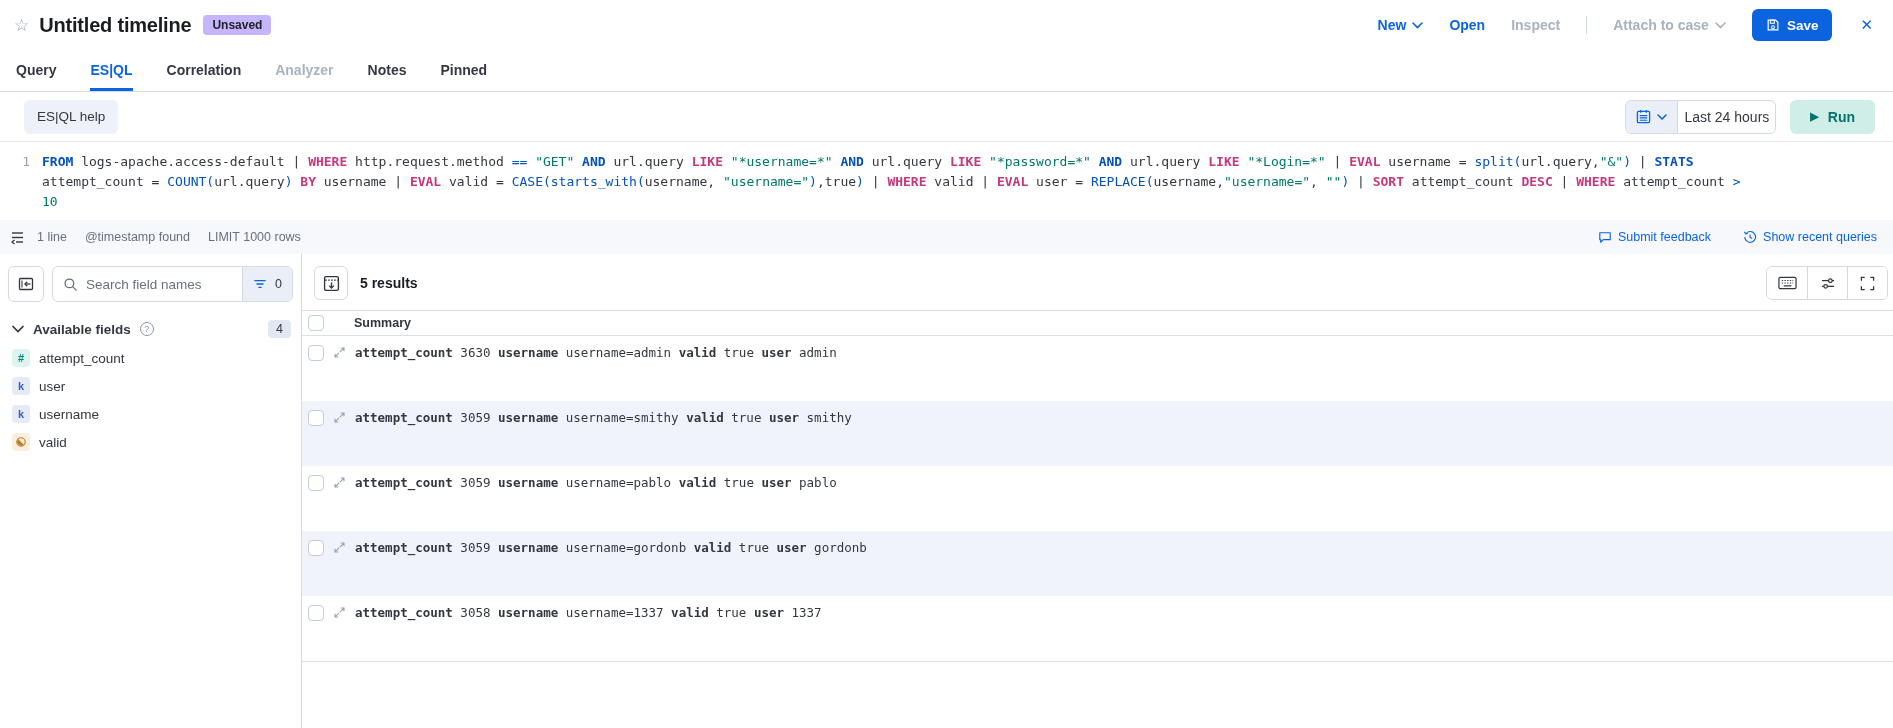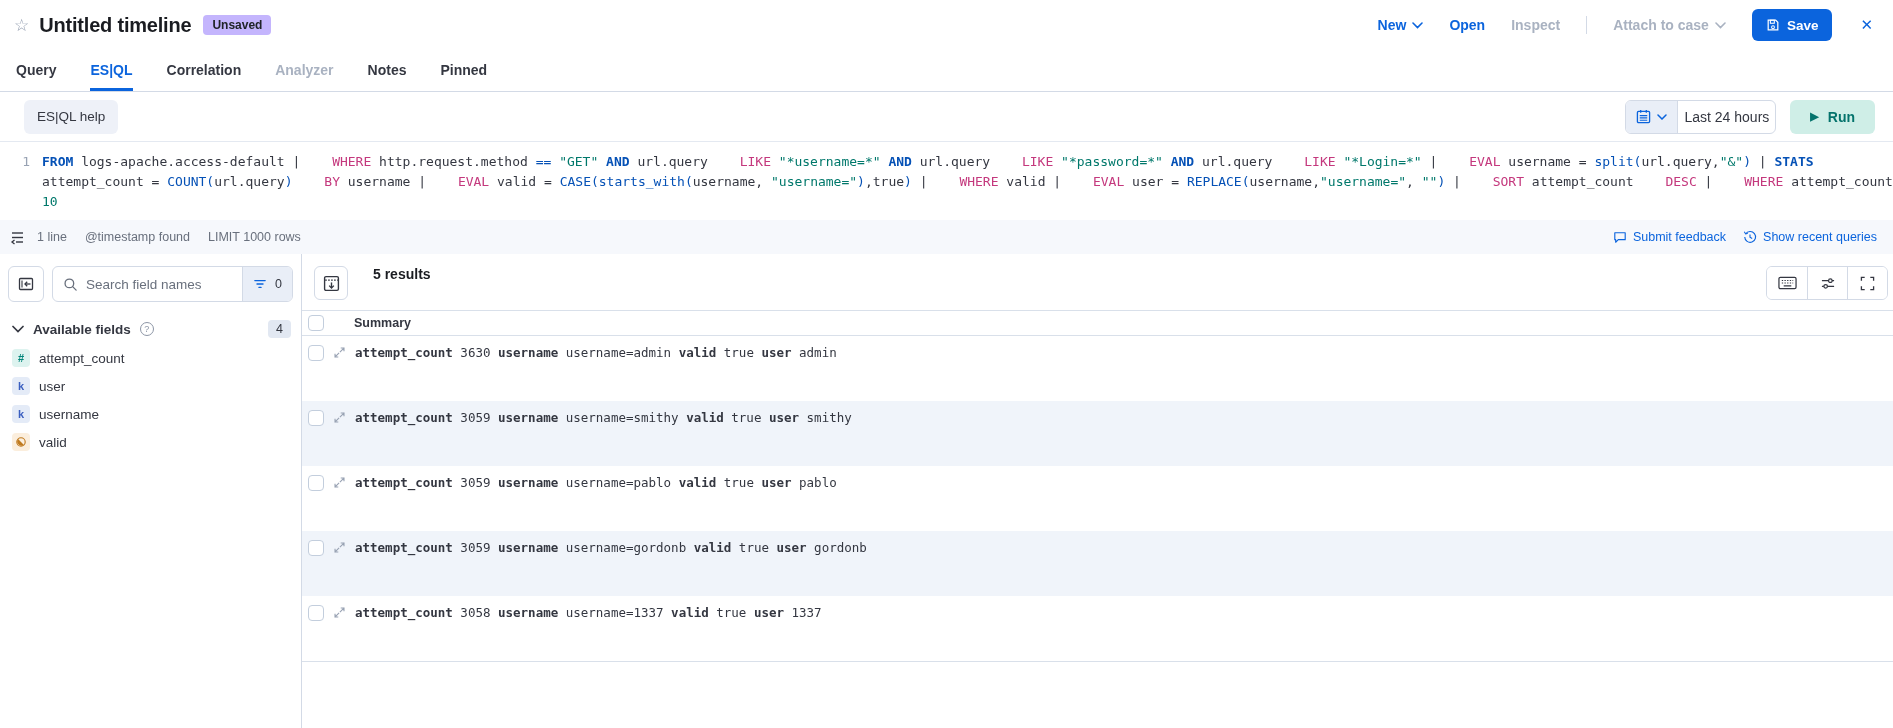--- a/index.html
+++ b/index.html
@@ -42,32 +42,32 @@
   .run-btn { background:#cfeee7; color:#04736c; border:none; border-radius:6px; height:34px;
     padding:0 20px; font-size:14px; font-weight:600; display:flex; align-items:center; gap:9px; cursor:pointer; }
   .run-btn .play { font-size:11px; }
 
   
   .editor { padding:10px 16px 8px 0; background:#fff; }
   .ed-line { display:flex; font-size:13px; line-height:20px; }
   .ed-gutter { width:30px; text-align:right; color:#98a2b3; flex:0 0 30px; padding-right:0; }
   .ed-text { padding-left:12px; white-space:pre; }
   .tk-kw { color:#0551b6; font-weight:700; }
-  .tk-cl { color:#c4387d; font-weight:400;margin-left:24px; }
+  .tk-cl { color:#c4387d; font-weight:700; }
   .tk-fn { color:#0551b6; }
   .tk-op { color:#0551b6; }
   .tk-st { color:#00786b; }
   .tk-nu { color:#00786b; }
   .tk-pl { color:#343741; }
 
   
   .editor-footer { background:#f6f8fc; height:34px; display:flex; align-items:center;
     padding:0 16px 0 10px; font-size:12.5px; color:#69707d; }
   .ef-stats { display:flex; align-items:flex-end; gap:18px; margin-left:10px; }
-  .ef-links { margin-left:auto; display:flex; align-items:center; gap:17px; }
+  .ef-links { margin-left:auto; display:flex; align-items:center; gap:32px; }
   .ef-link { color:#0b64dd; display:flex; align-items:center; gap:6px; cursor:pointer; }
 
   
   .body-area { display:flex; height:476px; }
   .sidebar { width:302px; flex:0 0 302px; border-right:1px solid #d3dae6; padding:12px 8px 0 8px; }
   .sb-toprow { display:flex; gap:8px; }
   .collapse-btn { width:36px; height:36px; border:1px solid #d3dae6; border-radius:6px;
     background:#fff; display:flex; align-items:center; justify-content:center; cursor:pointer; flex:0 0 36px; }
   .search-box { flex:1; height:36px; border:1px solid #d3dae6; border-radius:6px; background:#fff;
     display:flex; align-items:center; overflow:hidden; }
@@ -87,21 +87,21 @@
   .field-item { display:flex; align-items:center; gap:9px; padding:5px 4px; font-size:13.5px;
     color:#343741; cursor:pointer; }
   .token { width:18px; height:18px; border-radius:4px; display:flex; align-items:center;
     justify-content:center; font-size:11px; font-weight:700; flex:0 0 18px; }
   .token-number { background:#ddf3ef; color:#00857a; }
   .token-keyword { background:#e4ebf7; color:#3b5fc0; }
   .token-boolean { background:#fbeedd; color:#c07a1e; }
 
   
   .results { flex:1; display:flex; flex-direction:column; min-width:0; }
-  .results-header { display:flex; padding:12px 5px 10px 12px;gap:13px; }
+  .results-header { display:flex; align-items:center; padding:12px 5px 10px 12px; }
   .res-opt-btn { width:34px; height:34px; border:1px solid #d3dae6; border-radius:6px; background:#fff;
     display:flex; align-items:center; justify-content:center; cursor:pointer; }
   .res-count { font-size:14px; font-weight:700; margin-left:12px; color:#1a1c21; }
   .res-tools { margin-left:auto; display:flex; border:1px solid #d3dae6; border-radius:6px; overflow:hidden; }
   .res-tool { width:40px; height:32px; display:flex; align-items:center; justify-content:center;
     background:#fff; cursor:pointer; }
   .res-tool + .res-tool { border-left:1px solid #d3dae6; }
 
   .grid-headrow { display:flex; align-items:center; height:26px; border-top:1px solid #d9e0ea;
     border-bottom:1px solid #d9e0ea; padding-left:6px; }

